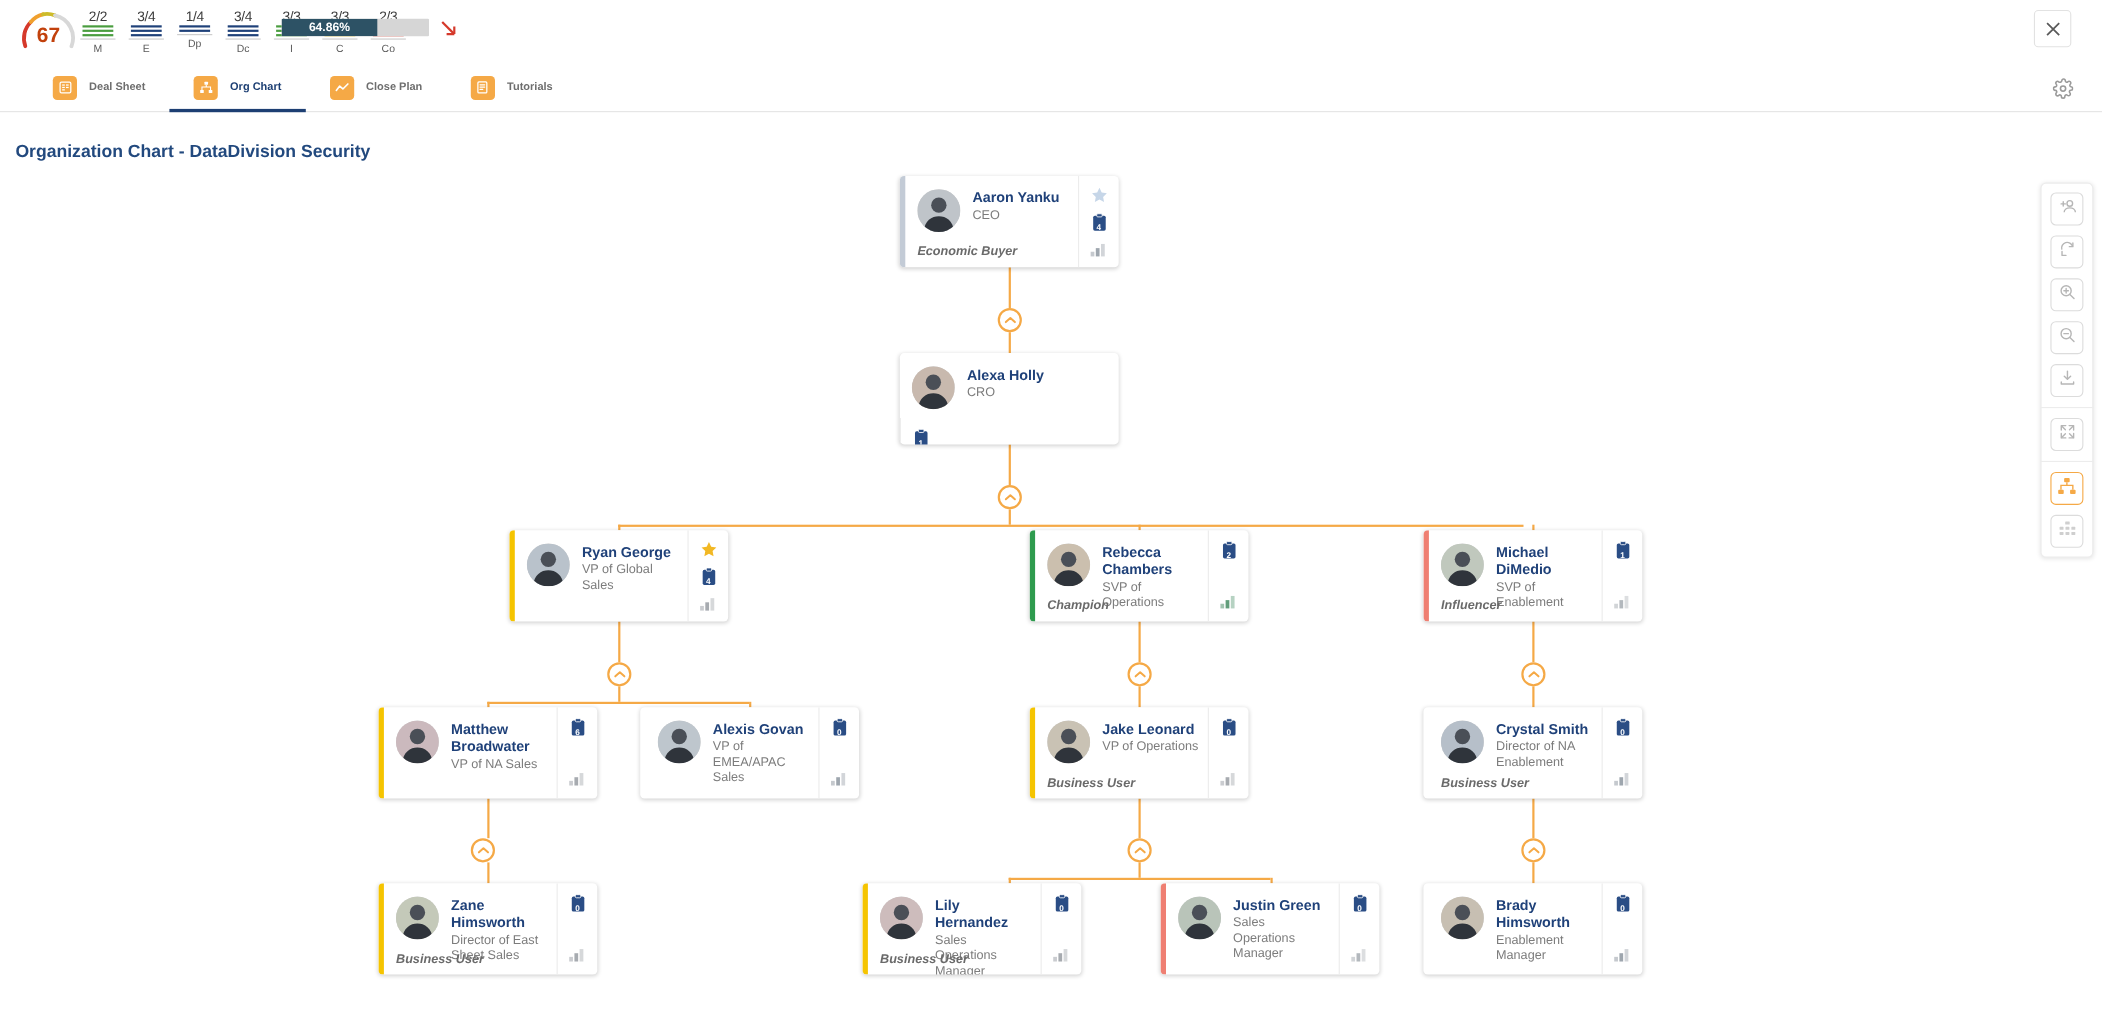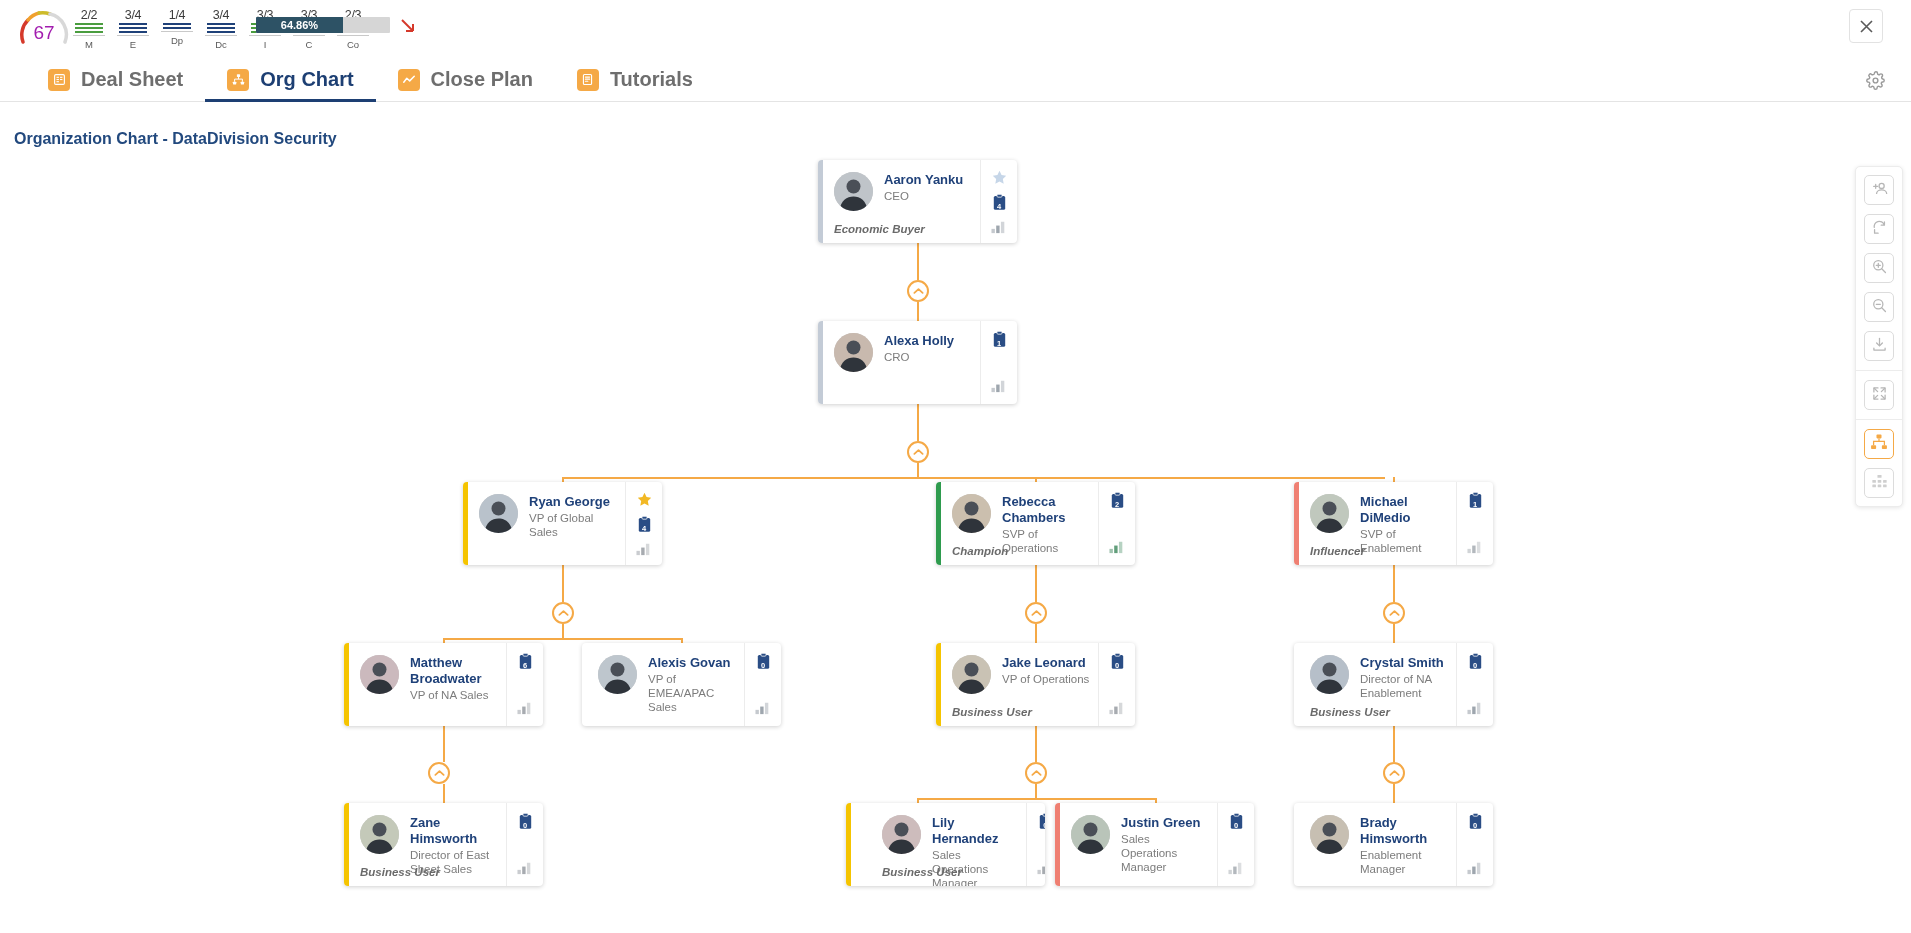--- a/index.html
+++ b/index.html
@@ -13,21 +13,21 @@
   
   .topbar {
     position: absolute; left: 0; top: 0; width: 1911px; height: 58px;
     background: #ffffff;
   }
   .score-gauge {
     position: absolute; left: 18px; top: 10px; width: 52px; height: 40px;
   }
   .score-gauge .num {
     position: absolute; left: 0; top: 12px; width: 52px;
-    text-align: center; font-size: 19px; font-weight: normal; color: #a21caf;
+    text-align: center; font-size: 19px; font-weight: bold; color: #c2410c;
   }
 
   .metrics { position: absolute; left: 72px; top: 8px; height: 44px; display: flex; gap: 10px; }
   .metric { width: 34px; text-align: center; position: relative; }
   .metric .frac { font-size: 12.5px; color: #3c3c3c; line-height: 14px; letter-spacing: -0.3px; }
   .metric .bars { margin-top: 1px; display: flex; flex-direction: column; gap: 1.5px; align-items: center; }
   .metric .bars i { display: block; width: 28px; height: 2.4px; }
   .metric .lbl { font-size: 9.5px; color: #5a5a5a; margin-top: 3px; }
   .metric .rule { width: 32px; height: 1px; background: #c9c9c9; margin: 2px auto 0; }
 
@@ -55,21 +55,21 @@
     border-bottom: 1px solid #e4e4e4; display: flex; align-items: center; padding-left: 26px;
   }
   .tab {
     height: 44px; display: flex; align-items: center; gap: 11px;
     padding: 0 22px; cursor: pointer; position: relative;
   }
   .tab .tile {
     width: 22px; height: 22px; border-radius: 4px; background: #f5a946;
     display: flex; align-items: center; justify-content: center; flex: none;
   }
-  .tab .tlabel { font-size: 20px; color: #6e6e6e; font-weight: bold; white-space: nowrap; }
+  .tab .tlabel { font-size: 10px; color: #6e6e6e; font-weight: bold; white-space: nowrap; }
   .tab.active .tlabel { color: #1d3f73; }
   .tab.active::after {
     content: ""; position: absolute; left: 0; right: 0; bottom: 0; height: 3px; background: #1d3f73;
   }
   .gear-btn {
     position: absolute; right: 22px; top: 8px; width: 28px; height: 28px;
     display: flex; align-items: center; justify-content: center; cursor: pointer;
   }
 
   
@@ -391,21 +391,21 @@
           </svg><span class="badge-num">4</span></span>
         <span class="ricon">
           <svg width="17" height="15" viewBox="0 0 18 15" fill="#7e8893">
             <rect x="0.5" y="10" width="3.6" height="4.5" opacity="0.45"></rect>
             <rect x="5.5" y="6.5" width="3.6" height="8" opacity="0.75"></rect>
             <rect x="10.5" y="2.5" width="3.6" height="12" opacity="0.35"></rect>
           </svg>
         </span>
       </div>
     </div>
-    <div class="card" style="left: 818px; top: 181px; width: 199px; height: 83px;">
+    <div class="card" style="left: 818px; top: 181px; width: 199px; height: 83px; flex-direction: column;">
       <div class="accent" style="background:#c3cbd6"></div>
       <div class="body">
         <div class="avatar">
           <svg width="39" height="39" viewBox="0 0 39 39">
             <rect width="39" height="39" fill="#c8b9ae"></rect>
             <circle cx="19.5" cy="14.5" r="7" fill="#4a4f57"></circle>
             <path d="M5.5 39 C6.5 28.5 13 24.5 19.5 24.5 C26 24.5 32.5 28.5 33.5 39 Z" fill="#2f343b"></path>
           </svg>
         </div>
         <div class="meta">
@@ -662,21 +662,21 @@
           </svg><span class="badge-num">0</span></span>
         <span class="ricon">
           <svg width="17" height="15" viewBox="0 0 18 15" fill="#8a8f96">
             <rect x="0.5" y="10" width="3.6" height="4.5" opacity="0.45"></rect>
             <rect x="5.5" y="6.5" width="3.6" height="8" opacity="0.75"></rect>
             <rect x="10.5" y="2.5" width="3.6" height="12" opacity="0.35"></rect>
           </svg>
         </span>
       </div>
     </div>
-    <div class="card" style="left: 846px; top: 663px; width: 199px; height: 83px; gap: 20px;">
+    <div class="card" style="left: 784px; top: 663px; width: 199px; height: 83px;">
       <div class="accent" style="background:#f5c400"></div>
       <div class="body">
         <div class="avatar">
           <svg width="39" height="39" viewBox="0 0 39 39">
             <rect width="39" height="39" fill="#cdbcbc"></rect>
             <circle cx="19.5" cy="14.5" r="7" fill="#4a4f57"></circle>
             <path d="M5.5 39 C6.5 28.5 13 24.5 19.5 24.5 C26 24.5 32.5 28.5 33.5 39 Z" fill="#2f343b"></path>
           </svg>
         </div>
         <div class="meta">

